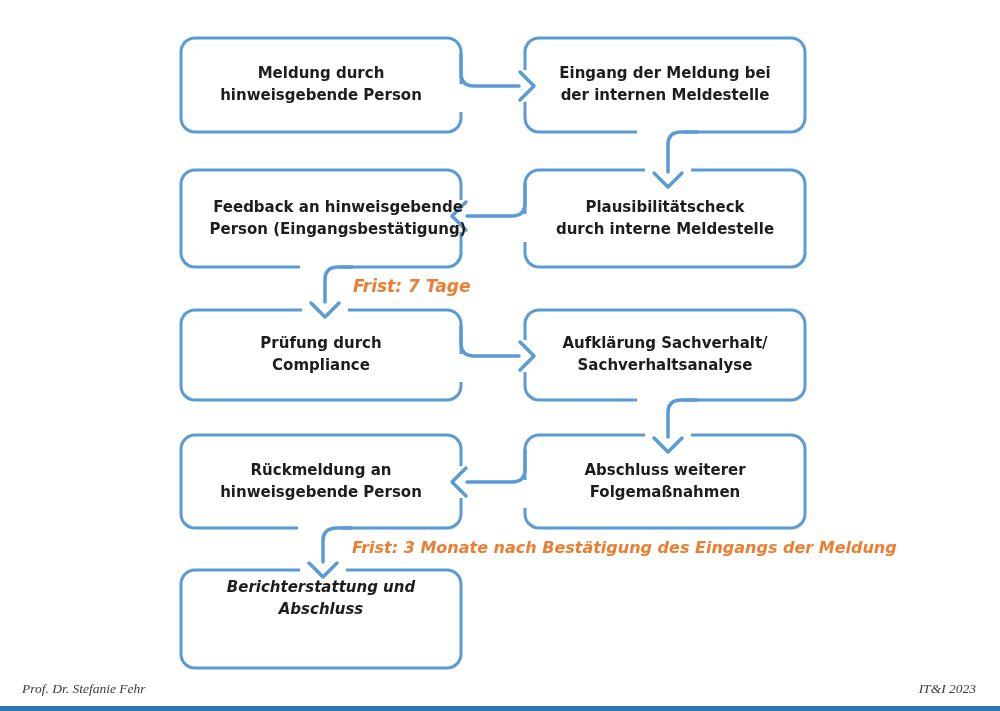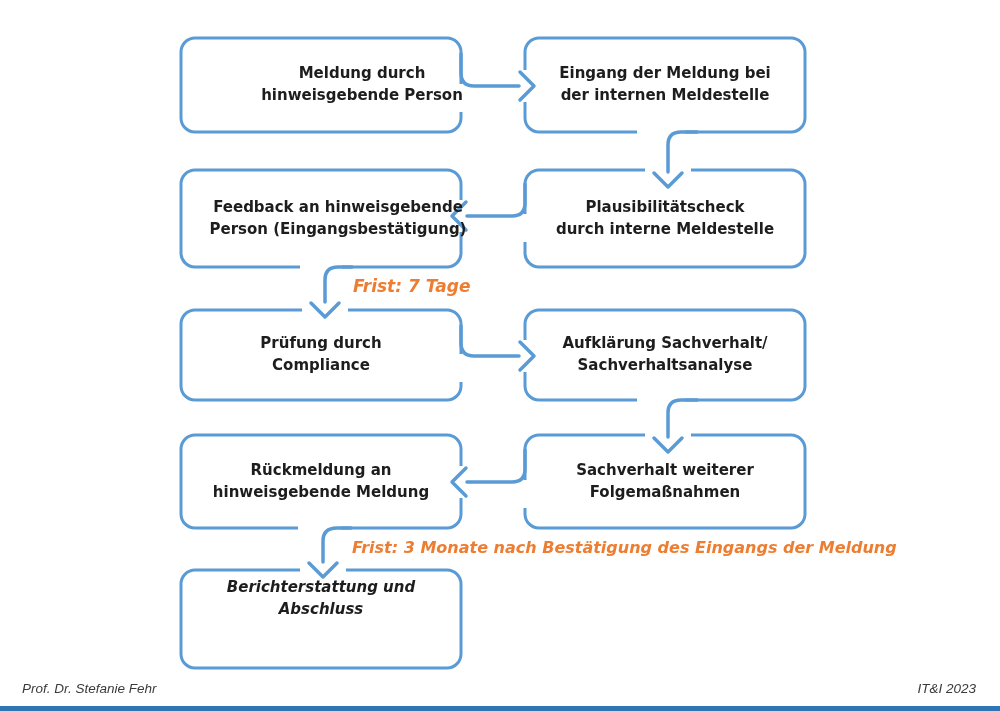--- a/index.html
+++ b/index.html
@@ -35,21 +35,21 @@
     font-weight: bold;
     color: #ED7D31;
     white-space: nowrap;
   }
   .deadline-note.short { left: 353px; top: 276px; font-size: 17px; }
   .deadline-note.long  { left: 352px; top: 538px; font-size: 16px; }
 
   .footer-text {
     position: absolute;
     top: 681px;
-    font-family: Liberation Sans, sans-serif;
+    font-family: Liberation Serif, serif;
     font-style: italic;
     font-size: 13.5px;
     color: #3a3a3a;
   }
   .footer-text.left  { left: 22px; }
   .footer-text.right { right: 24px; }
 
   .bottom-bar {
     position: absolute;
     left: 0; bottom: 0;
@@ -115,36 +115,36 @@
       <path d="M654 438 L668 452 L682 438"></path>
 
       <path d="M525 450 L525 469 Q525 482 512 482 L467 482"></path>
       <path d="M466 468 L452 482 L466 496"></path>
 
       <path d="M351 528 L337 528 Q323 528 323 541 L323 562"></path>
       <path d="M309 563 L323 577 L337 563"></path>
     </g>
   </svg>
 
-  <div class="box-label" style="left:181px; top:38px;  width:280px; height:94px;margin-left:41px;">Meldung durch
+  <div class="box-label" style="left:181px; top:38px;  width:280px; height:94px;">Meldung durch
 hinweisgebende Person</div>
   <div class="box-label" style="left:525px; top:38px;  width:280px; height:94px;">Eingang der Meldung bei
 der internen Meldestelle</div>
   <div class="box-label" style="left:525px; top:170px; width:280px; height:97px;">Plausibilitätscheck
 durch interne Meldestelle</div>
   <div class="box-label" style="left:181px; top:170px; width:280px; height:97px;margin-left:17px;">Feedback an hinweisgebende
 Person (Eingangsbestätigung)</div>
   <div class="box-label" style="left:181px; top:310px; width:280px; height:90px;">Prüfung durch
 Compliance</div>
   <div class="box-label" style="left:525px; top:310px; width:280px; height:90px;">Aufklärung Sachverhalt/
 Sachverhaltsanalyse</div>
-  <div class="box-label" style="left:525px; top:435px; width:280px; height:93px;">Sachverhalt weiterer
+  <div class="box-label" style="left:525px; top:435px; width:280px; height:93px;">Abschluss weiterer
 Folgemaßnahmen</div>
   <div class="box-label" style="left:181px; top:435px; width:280px; height:93px;">Rückmeldung an
-hinweisgebende Meldung</div>
+hinweisgebende Person</div>
   <div class="box-label" style="left:181px; top:550px; width:280px; height:98px;font-style:italic;">Berichterstattung und
 Abschluss</div>
 
   <div class="deadline-note short">Frist: 7 Tage</div>
   <div class="deadline-note long">Frist: 3 Monate nach Bestätigung des Eingangs der Meldung</div>
 
   <div class="footer-text left">Prof. Dr. Stefanie Fehr</div>
   <div class="footer-text right">IT&amp;I 2023</div>
   <div class="bottom-bar"></div>
 

